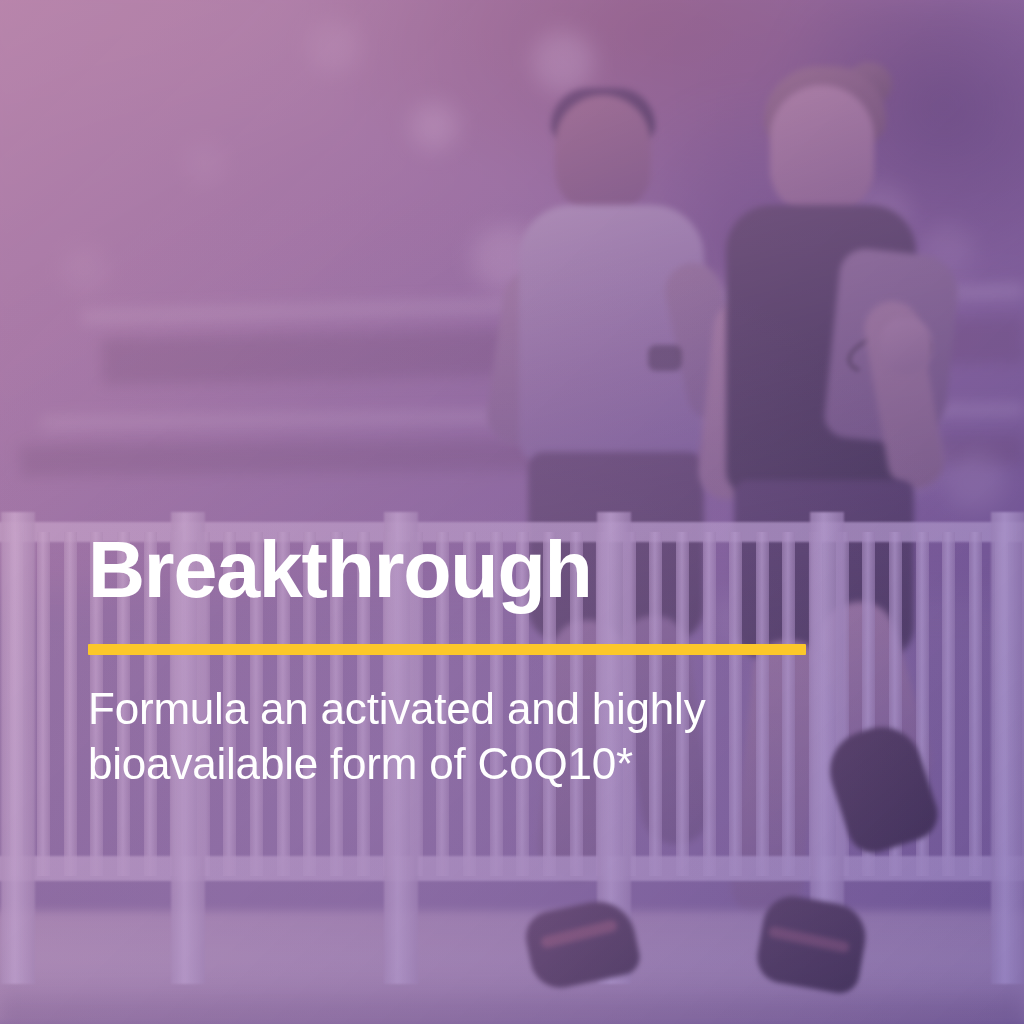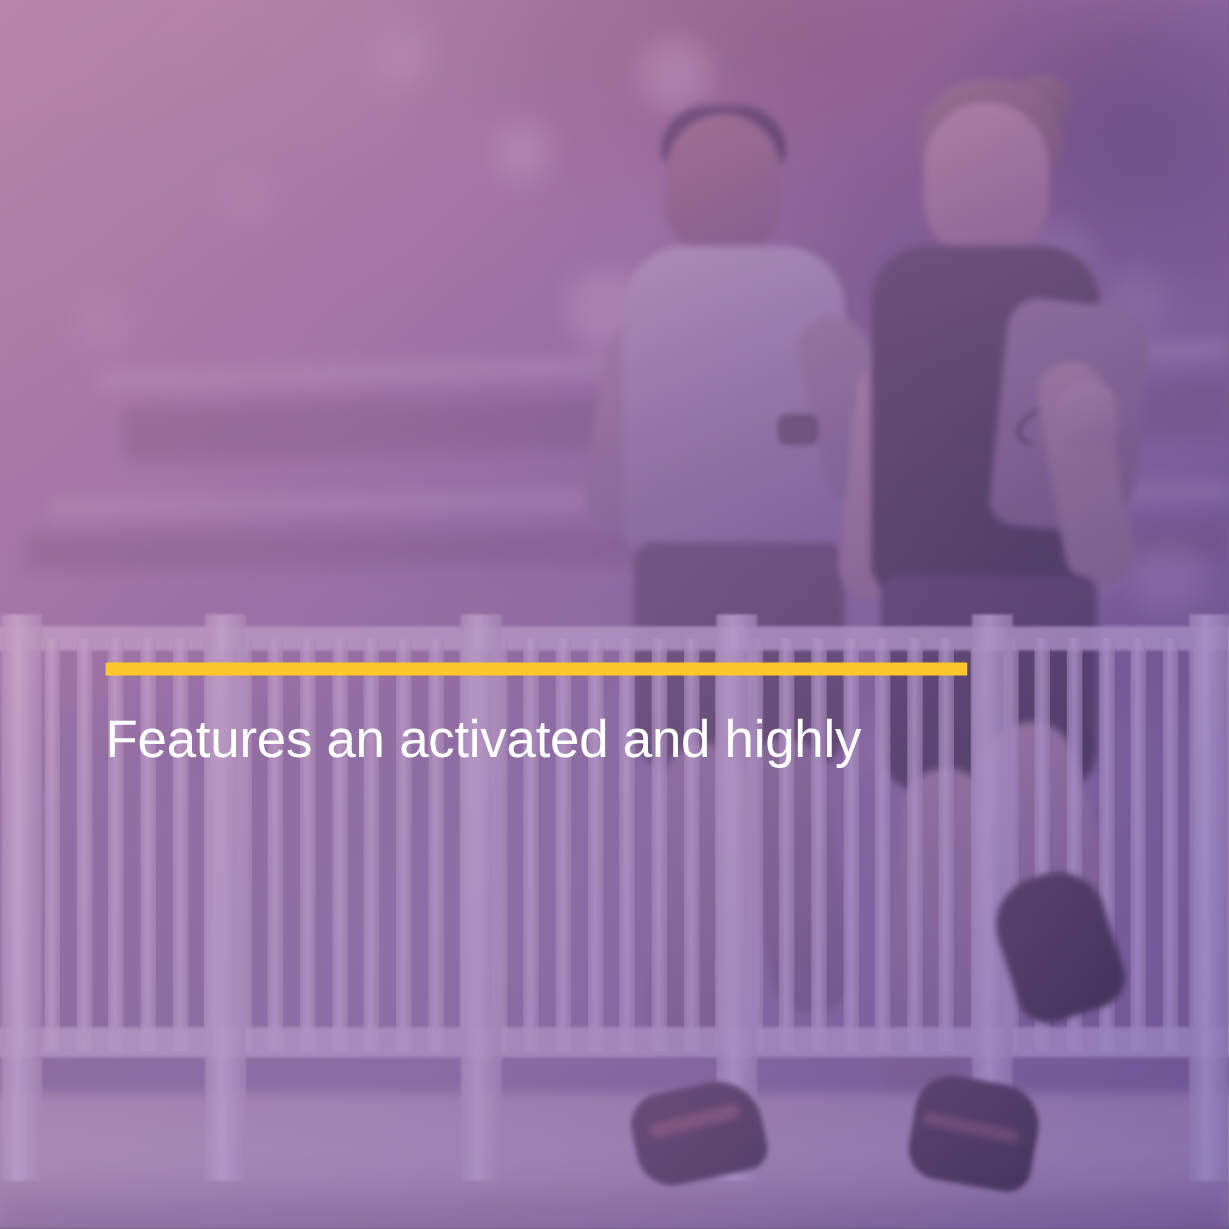--- a/index.html
+++ b/index.html
@@ -472,22 +472,24 @@
     <div class="w-shoe2"></div>
   </div>
 
   <div class="overlay-tint"></div>
   <div class="overlay-lift"></div>
   <div class="overlay-veil"></div>
 
   <div class="content">
 
     <h1 class="headline" style="color: rgb(255, 255, 255);">
+      <span class="ln">Breakthrough</span>
     </h1>
 
     <div class="rule" style="background: rgb(252, 199, 42);"></div>
 
     <p class="subhead" style="color: rgb(255, 255, 255);">
-      <span class="ln">Features an activated and highly</span>
+      <span class="ln">Formula an activated and highly</span>
+      <span class="ln">bioavailable form of CoQ10*</span>
     </p>
 
   </div>
 </div>
 
 </body></html>

